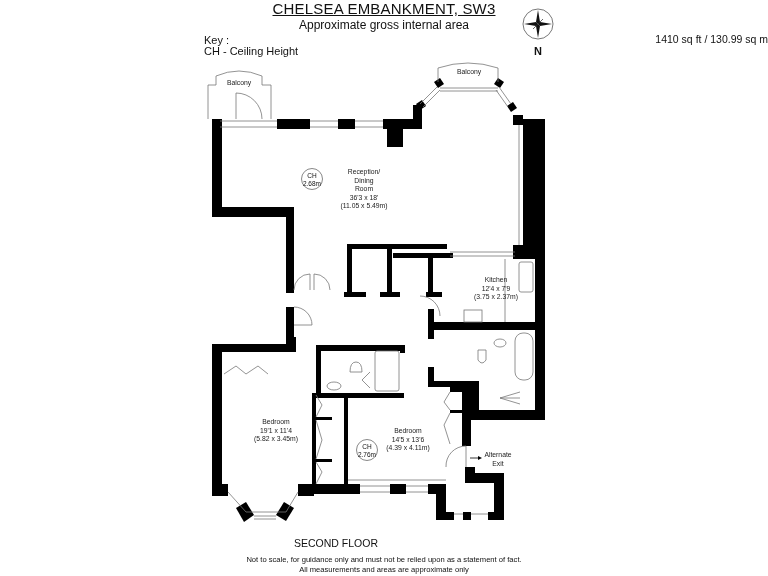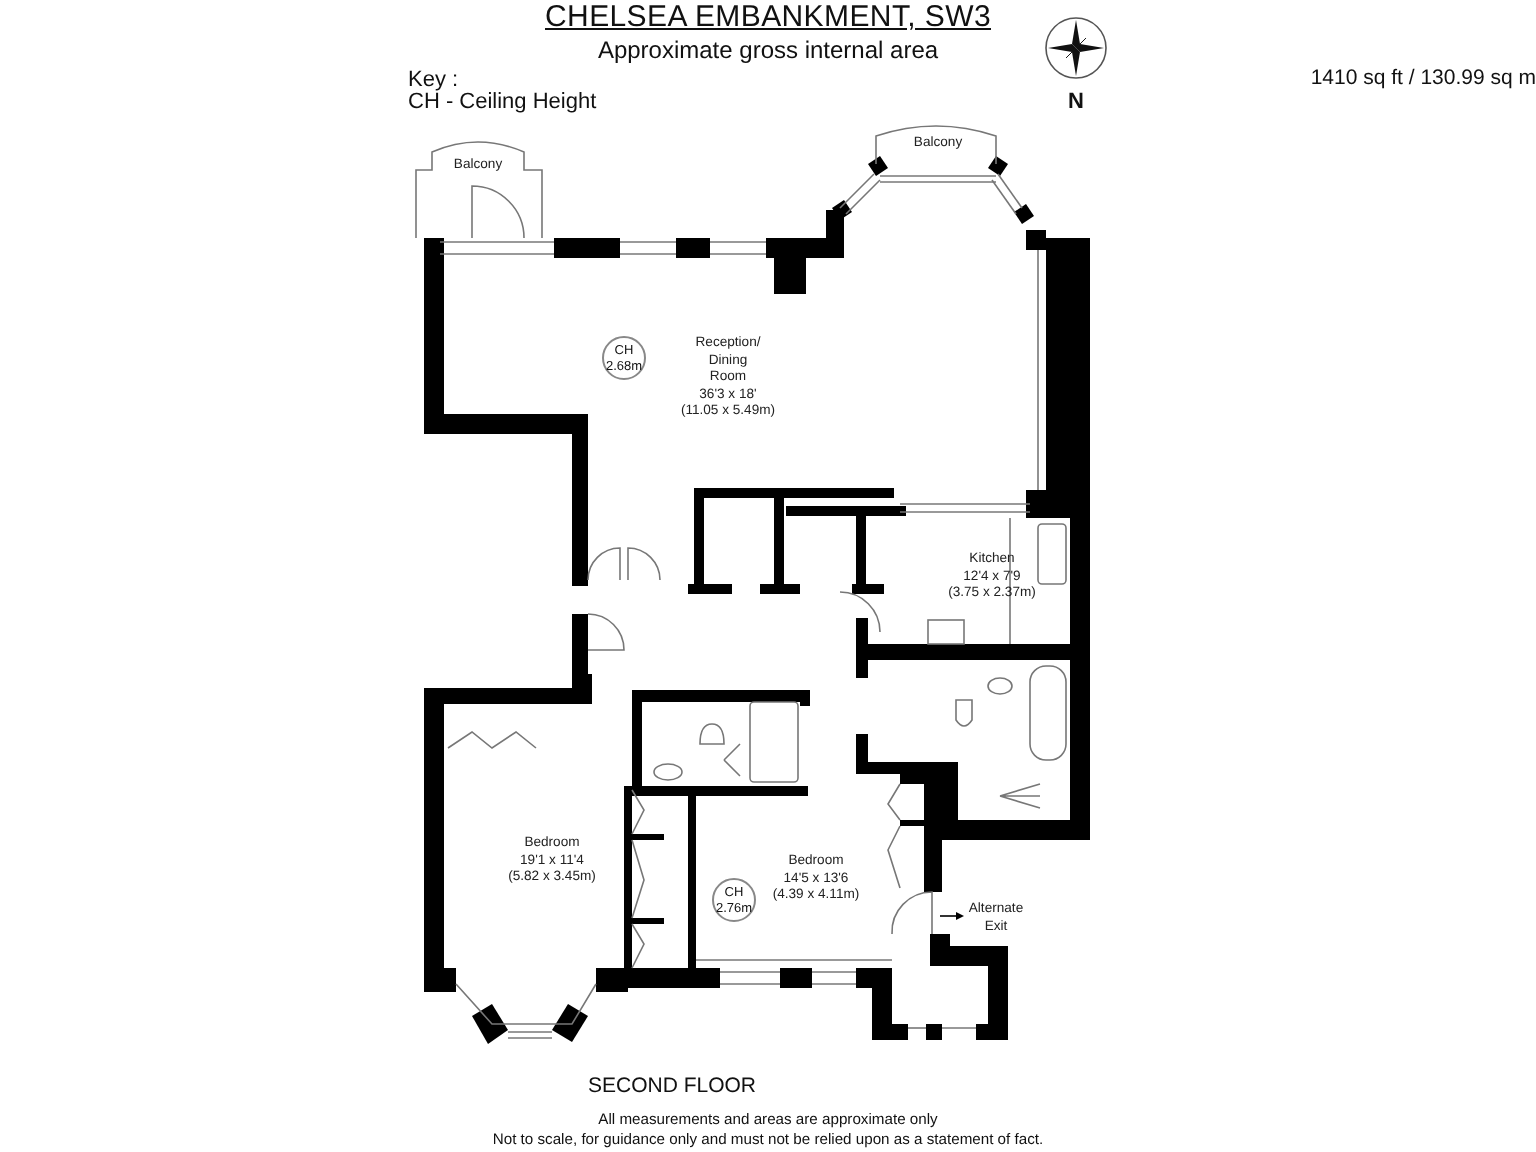--- a/index.html
+++ b/index.html
@@ -233,15 +233,15 @@
   <div>Alternate</div>
   <div>Exit</div>
 </div>
 <svg style="position:absolute;left:470px;top:455px;" width="12" height="6">
   <line x1="0" y1="3" x2="9" y2="3" stroke="#000" stroke-width="0.8"></line>
   <polygon points="12,3 8,1 8,5" fill="#000"></polygon>
 </svg>
 
 <div class="floor">SECOND FLOOR</div>
 <div class="disc">
+  <div>Not to scale, for guidance only and must not be relied upon as a statement of fact.</div>
   <div>All measurements and areas are approximate only</div>
-  <div>Not to scale, for guidance only and must not be relied upon as a statement of fact.</div>
 </div>
 
 </body></html>

